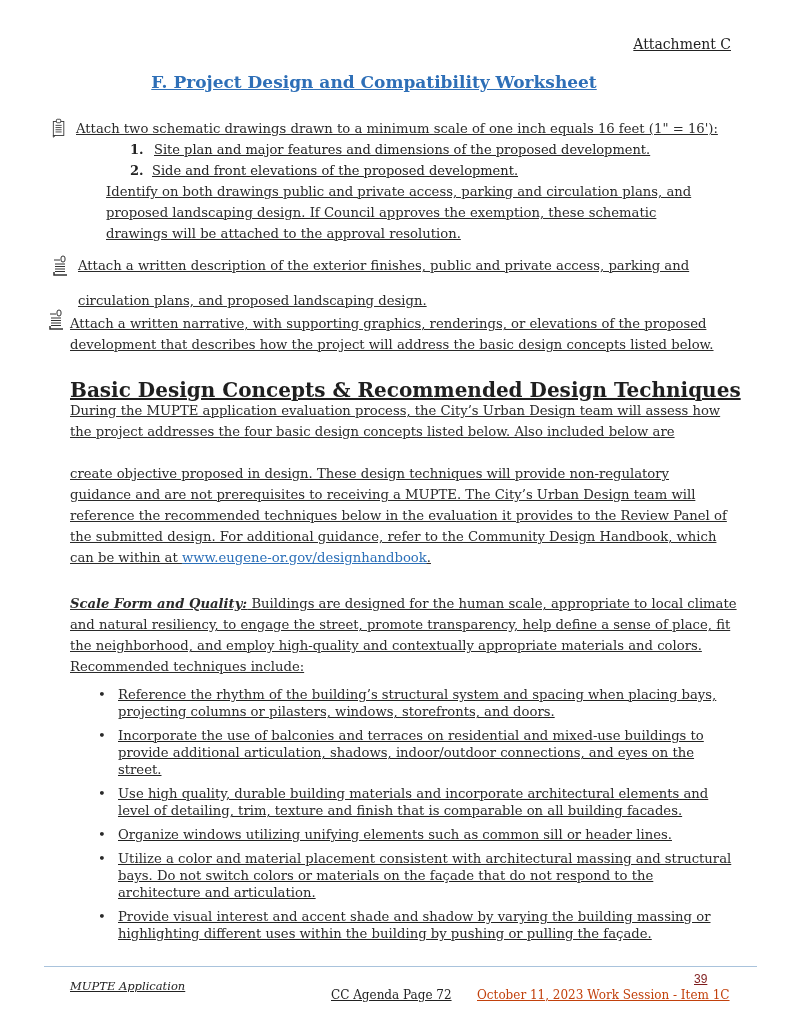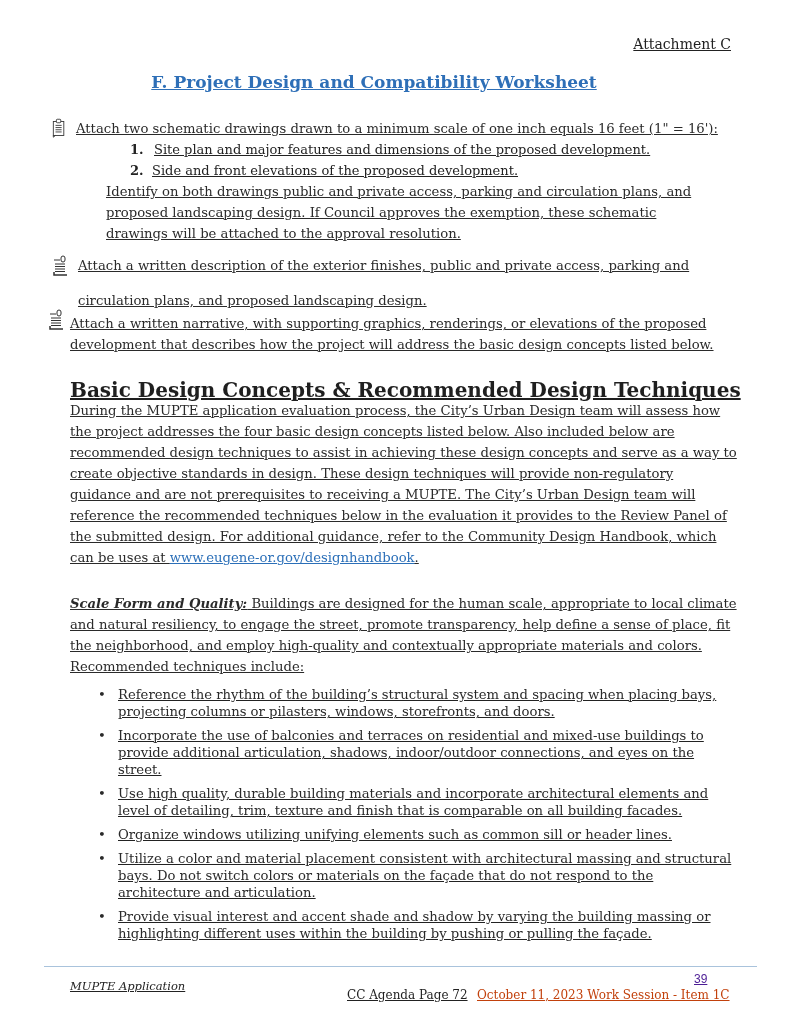--- a/index.html
+++ b/index.html
@@ -14,22 +14,22 @@
   .clip-icon { width: 14px; height: 20px; display: inline-block; }
   .numitem { font-size: 13px; line-height: 21px; }
   .numitem b { display: inline-block; width: 22px; }
   .h2 { font-size: 20px; font-weight: bold; color: #1f1f1f; }
   .link { color: #2b6fb8; text-decoration: underline; }
   ul.bul { margin: 0; padding: 0; list-style: none; }
   ul.bul li { position: relative; padding-left: 26px; font-size: 13.2px; line-height: 17px; margin-bottom: 7px; color: #2a2a2a; }
   ul.bul li .dot { position: absolute; left: 6px; top: 0; }
   .rule { left: 44px; width: 713px; top: 966px; height: 0; border-top: 1px solid #a9c3dc; }
   .foot-left { left: 70px; top: 979px; font-size: 11.5px; font-style: italic; color: #222; }
-  .foot-pg { left: 694px; top: 972px; font-size: 12px; font-family: "Liberation Sans", sans-serif; color: #4c1d95; }
-  .foot-cc { left: 347px; top: 988px; font-size: 12px; color: #222; }
+  .foot-pg { left: 694px; top: 972px; font-size: 12px; font-family: "Liberation Sans", sans-serif; color: #7f1d1d; }
+  .foot-cc { left: 331px; top: 988px; font-size: 12px; color: #222; }
   .foot-date { left: 477px; top: 988px; font-size: 12px; color: #c2410c; }
 </style>
 </head>
 <body>
 
 <div class="page">
 
   <div class="abs attach">Attachment C</div>
   <div class="abs title">F. Project Design and Compatibility Worksheet</div>
 
@@ -82,27 +82,26 @@
       <path d="M2 17 L2 20 L15 20" fill="none" stroke="#333" stroke-width="1.5"></path>
     </svg>
   </div>
   <div class="abs txt" style="left:70px; top:334px;">development that describes how the project will address the basic design concepts listed below.</div>
   <div class="abs txt" style="left:70px; top:313px;">Attach a written narrative, with supporting graphics, renderings, or elevations of the proposed</div>
 
   <div class="abs h2" style="left:70px; top:378px;">Basic Design Concepts &amp; Recommended Design Techniques</div>
 
   <div class="abs txt" style="left:70px; top:400px;">During the MUPTE application evaluation process, the City’s Urban Design team will assess how</div>
   <div class="abs txt" style="left:70px; top:421px;">the project addresses the four basic design concepts listed below. Also included below are</div>
-  <div class="abs txt" style="left:70px; top:442px;">recommended design techniques to assist in achieving these design concepts and serve as a way to</div>
-  <div class="abs txt" style="left:70px; top:463px;">create objective standards in design. These design techniques will provide non-regulatory</div>
+  <div class="abs txt" style="left:70px; top:463px;">create objective proposed in design. These design techniques will provide non-regulatory</div>
   <div class="abs txt" style="left:70px; top:484px;">guidance and are not prerequisites to receiving a MUPTE. The City’s Urban Design team will</div>
   <div class="abs txt" style="left:70px; top:505px;">reference the recommended techniques below in the evaluation it provides to the Review Panel of</div>
   <div class="abs txt" style="left:70px; top:526px;">the submitted design. For additional guidance, refer to the Community Design Handbook, which</div>
   <div class="abs txt" style="left:70px; top:547px;">
-    <span>can be uses at </span><a class="link">www.eugene-or.gov/designhandbook</a><span>.</span>
+    <span>can be within at </span><a class="link">www.eugene-or.gov/designhandbook</a><span>.</span>
   </div>
 
   <div class="abs txt" style="left:70px; top:593px;">
     <b><i>Scale Form and Quality:</i></b><span> Buildings are designed for the human scale, appropriate to local climate</span>
   </div>
   <div class="abs txt" style="left:70px; top:614px;text-align:right;">and natural resiliency, to engage the street, promote transparency, help define a sense of place, fit</div>
   <div class="abs txt" style="left:70px; top:635px;">the neighborhood, and employ high-quality and contextually appropriate materials and colors.</div>
   <div class="abs txt" style="left:70px; top:656px;">Recommended techniques include:</div>
 
   <div class="abs" style="left:92px; top:686px; width:640px;">

